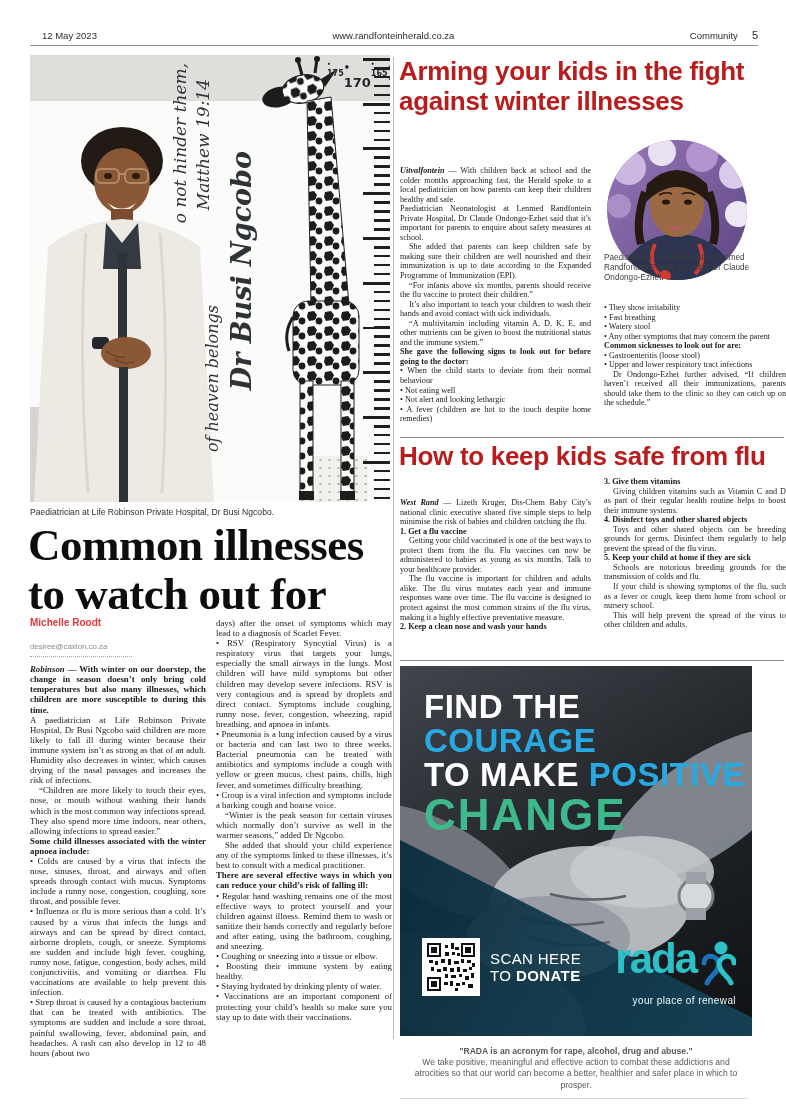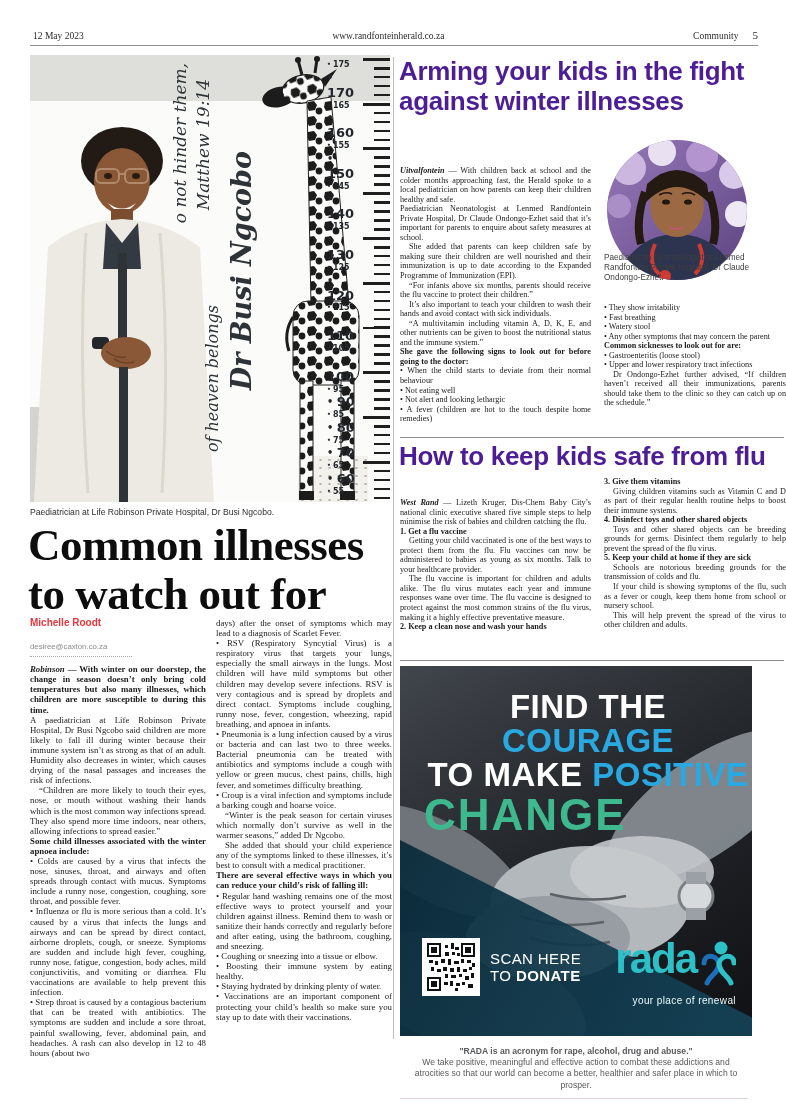--- a/index.html
+++ b/index.html
@@ -1,41 +1,41 @@
 <!DOCTYPE html>
 <html><head>
 <meta charset="utf-8">
 <style>
   html,body{margin:0;padding:0;background:#9a9a9a;}
   .page{position:relative;width:786px;height:1113px;margin:0 auto;background:#ffffff;
         font-family:"Liberation Serif",serif;color:#1a1a1a;overflow:hidden;}
 
   
-  .masthead{position:absolute;top:29px;left:33px;right:28px;display:flex;align-items:baseline;
-            font-family:Liberation Serif, serif;font-size:9.5px;color:#2b2b2b;}
+  .masthead{position:absolute;top:29px;left:42px;right:28px;display:flex;align-items:baseline;
+            font-family:Liberation Sans, sans-serif;font-size:9.5px;color:#2b2b2b;}
   .m-date{flex:0 0 auto;}
   .m-url{flex:1;text-align:center;}
   .m-sec{flex:0 0 auto;font-weight:500;}
   .m-page{margin-left:14px;font-size:11px;}
   .m-rule{position:absolute;top:45px;left:30px;right:28px;border-top:1px solid #8f8f8f;}
 
   
   .photo{position:absolute;left:30px;top:55px;width:360px;height:447px;background:#fbfbf9;overflow:hidden;}
   .wall-top{position:absolute;top:0;left:0;right:0;height:46px;background:#dededb;}
   .floor-left{position:absolute;left:0;top:352px;width:52px;bottom:0;background:#d3d3d0;}
   .floor-dots{position:absolute;right:22px;bottom:0;width:70px;height:46px;background:#f2f1ec;
               background-image:radial-gradient(#b9b6ad 1px,transparent 1.4px);background-size:9px 8px;}
   .vscript{position:absolute;writing-mode:vertical-rl;transform:rotate(180deg);
            font-family:"DejaVu Serif",serif;font-style:italic;color:#2e3338;white-space:nowrap;}
   .vs1{left:140px;top:8px;font-size:17px;}
   .vs2{left:163px;top:24px;font-size:17px;}
   .vs3{left:173px;top:250px;font-size:16px;}
   .vsname{left:196px;top:96px;font-size:27px;font-weight:bold;}
   .giraffe{position:absolute;left:225px;top:0;}
-  .heights{position:absolute;left:297px;top:5px;height:436px;width:36px;display:flex;flex-direction:column;
+  .heights{position:absolute;left:297px;top:5px;height:436px;width:36px;display:flex;flex-direction:row;
            justify-content:space-between;align-items:flex-start;
            font-family:"DejaVu Sans",sans-serif;font-weight:bold;color:#23272c;}
   .h::before{content:"• ";font-size:.75em;vertical-align:1px;}
   .h.big{font-size:13px;}
   .h.small{font-size:8px;}
   .ruler{position:absolute;right:0;top:0;bottom:0;width:30px;}
   .t-short{position:absolute;right:0;top:3px;bottom:3px;width:16px;
            background:repeating-linear-gradient(to bottom,#1f1f1f 0 2.6px,transparent 2.6px 8.95px);}
   .t-long{position:absolute;right:0;top:3px;bottom:3px;width:27px;
           background:repeating-linear-gradient(to bottom,#1f1f1f 0 2.8px,transparent 2.8px 44.75px);}
@@ -57,41 +57,41 @@
   .lead{font-weight:bold;}
   .bold{font-weight:bold;}
   .dateline{font-weight:bold;font-style:italic;}
 
   
   .vdiv{position:absolute;left:393px;top:57px;height:982px;border-left:1px solid #bdbdbd;}
   .rule-flu{position:absolute;left:400px;top:437px;width:384px;border-top:1px solid #8c8c8c;}
   .rule-ad{position:absolute;left:400px;top:660px;width:384px;border-top:1px solid #8c8c8c;}
 
   
-  .h-sans{font-family:"Liberation Sans",sans-serif;font-weight:600;color:#4c1d95;
+  .h-sans{font-family:"Liberation Sans",sans-serif;font-weight:600;color:#b91c1c;
           font-size:26px;line-height:30px;letter-spacing:-.3px;}
   .h-arming{position:absolute;left:399px;top:56px;width:386px;}
   .h-flu{position:absolute;left:399px;top:441px;width:386px;}
   .rcol{position:absolute;overflow:hidden;font-size:8.2px;line-height:9.55px;text-align:justify;}
   .a-col1{left:400px;top:166px;width:191px;height:270px;}
   .a-col2{left:604px;top:303px;width:182px;height:147px;}
   .f-col1{left:400px;top:498px;width:191px;height:181px;}
   .f-col2{left:604px;top:477px;width:182px;height:181px;}
   .circle-photo{position:absolute;left:607px;top:140px;width:140px;height:140px;border-radius:50%;overflow:hidden;}
   .a-cap{position:absolute;left:604px;top:253px;width:182px;font-family:"Liberation Sans",sans-serif;
          font-size:8.2px;line-height:10px;color:#3e3e3e;}
 
   
   .ad{position:absolute;left:400px;top:666px;width:352px;height:370px;overflow:hidden;
       background:linear-gradient(150deg,#41464c 0%,#24272c 45%,#0f1114 100%);
       font-family:"Liberation Sans",sans-serif;}
   .ad-band{position:absolute;inset:0;background:linear-gradient(120deg,rgba(8,38,52,.96),rgba(21,70,92,.88));
            clip-path:polygon(0 47%,100% 95%,100% 100%,0 100%);}
   .ad-head{position:absolute;top:24px;left:24px;font-weight:800;line-height:1.03;letter-spacing:.5px;}
-  .ad-l{font-size:33px;text-align:center;}
+  .ad-l{font-size:33px;}
   .adw{color:#ffffff;}
   .ad-change{font-size:44px;letter-spacing:2px;}
   .scan{position:absolute;left:22px;bottom:40px;display:flex;align-items:center;gap:10px;}
   .qr{width:58px;height:58px;background:#ffffff;padding:5px;box-sizing:border-box;}
   .scan-text{color:#fff;font-size:15px;font-weight:500;line-height:1.15;letter-spacing:.4px;}
   .scan-text b{font-weight:800;}
   .rada{position:absolute;right:16px;bottom:30px;text-align:right;}
   .rada-row{display:flex;align-items:flex-start;justify-content:flex-end;gap:2px;}
   .rada-word{font-size:42px;font-weight:bold;letter-spacing:-2px;line-height:.85;}
   .rada-tag{font-size:10px;color:#eafafb;margin-top:8px;letter-spacing:.4px;}

